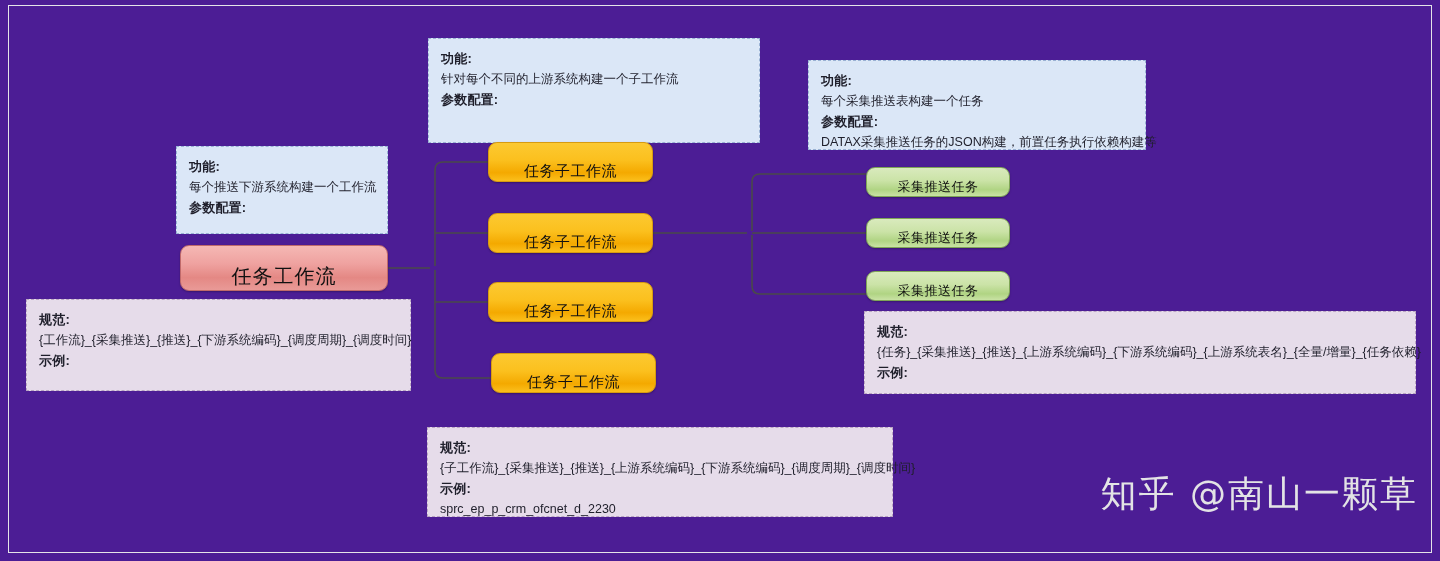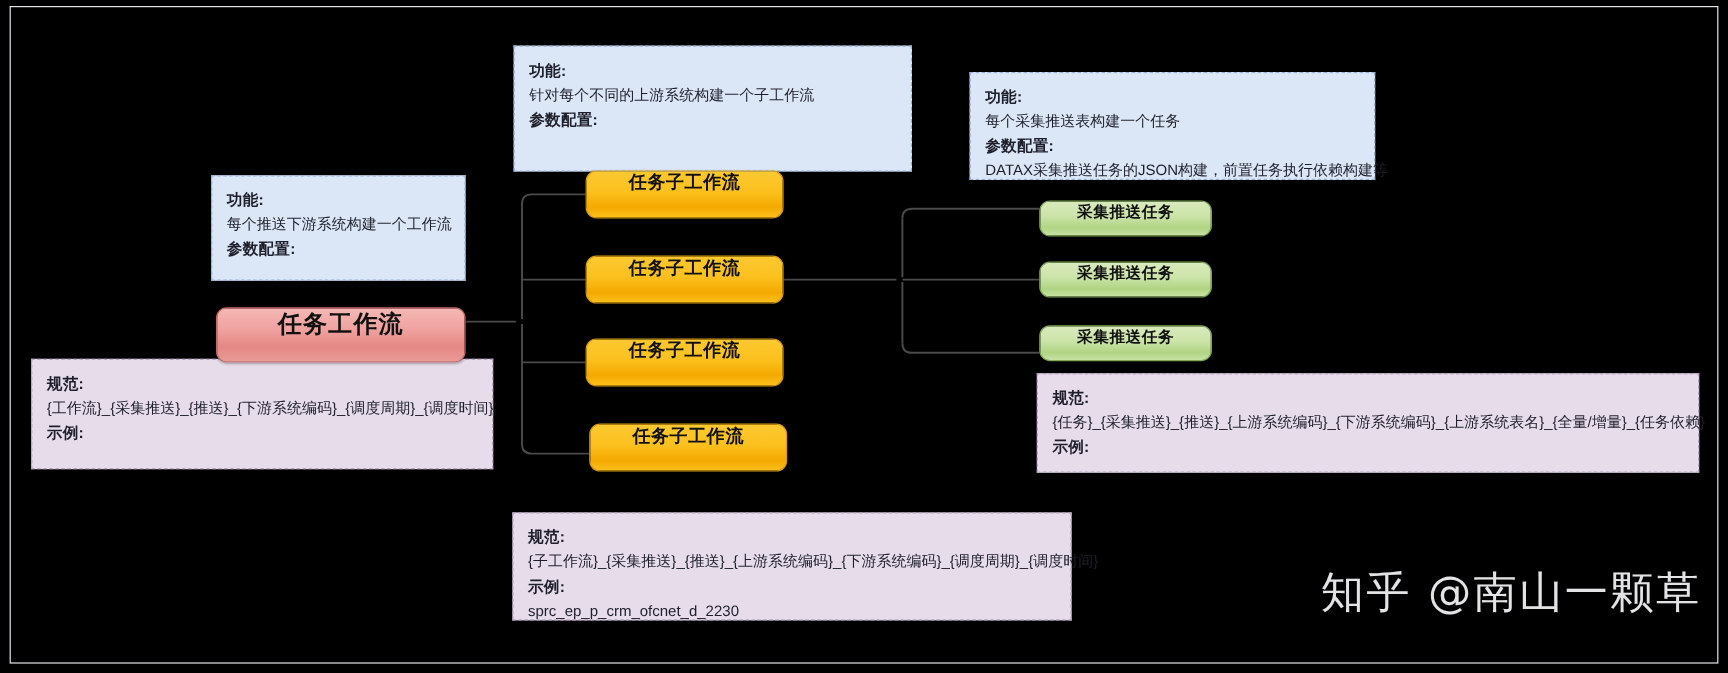--- a/index.html
+++ b/index.html
@@ -4,21 +4,21 @@
 <style>
   html, body {
     margin: 0;
     padding: 0;
     background: #ffffff;
   }
   #canvas {
     position: relative;
     width: 1440px;
     height: 561px;
-    background: #000000;
+    background: #4c1d95;
     font-family: "Liberation Sans", "DejaVu Sans", sans-serif;
     overflow: hidden;
   }
   
   #page-frame {
     position: absolute;
     left: 8px;
     top: 5px;
     width: 1424px;
     height: 548px;
@@ -58,24 +58,24 @@
   }
   .callout .val.mono {
     font-family: "Liberation Sans", "DejaVu Sans", sans-serif;
   }
 
   
   .node {
     position: absolute;
     box-sizing: border-box;
     display: flex;
-    align-items: flex-start;
+    align-items: flex-end;
     justify-content: center;
     border-radius: 9px;
-    font-weight: bold;
+    font-weight: normal;
     text-align: center;
     color: #111;
     user-select: none;
   }
   .node-root {
     font-size: 20px;
     border: 1px solid #c06a6a;
     background: linear-gradient(to bottom, #f5b8b4 0%, #efa2a0 40%, #e48884 72%, #e99a97 100%);
     box-shadow: 0 1px 2px rgba(0,0,0,.28);
     letter-spacing: 1px;
@@ -184,21 +184,21 @@
     <span class="lbl">示例:</span>
   </div>
 
   <div class="callout purple" style="left:427px; top:427px; width:466px; height:90px;">
     <span class="lbl">规范:</span>
     <span class="val">{子工作流}_{采集推送}_{推送}_{上游系统编码}_{下游系统编码}_{调度周期}_{调度时间}</span>
     <span class="lbl">示例:</span>
     <span class="val mono">sprc_ep_p_crm_ofcnet_d_2230</span>
   </div>
 
-  <div class="node node-root" style="left:180px; top:256px; width:208px; height:46px;">
+  <div class="node node-root" style="left:180px; top:245px; width:208px; height:46px;">
     <span>任务工作流</span>
   </div>
 
   <div class="node node-sub" style="left:488px; top:142px; width:165px; height:40px;">
     <span>任务子工作流</span>
   </div>
 
   <div class="node node-sub" style="left:488px; top:213px; width:165px; height:40px;">
     <span>任务子工作流</span>
   </div>

